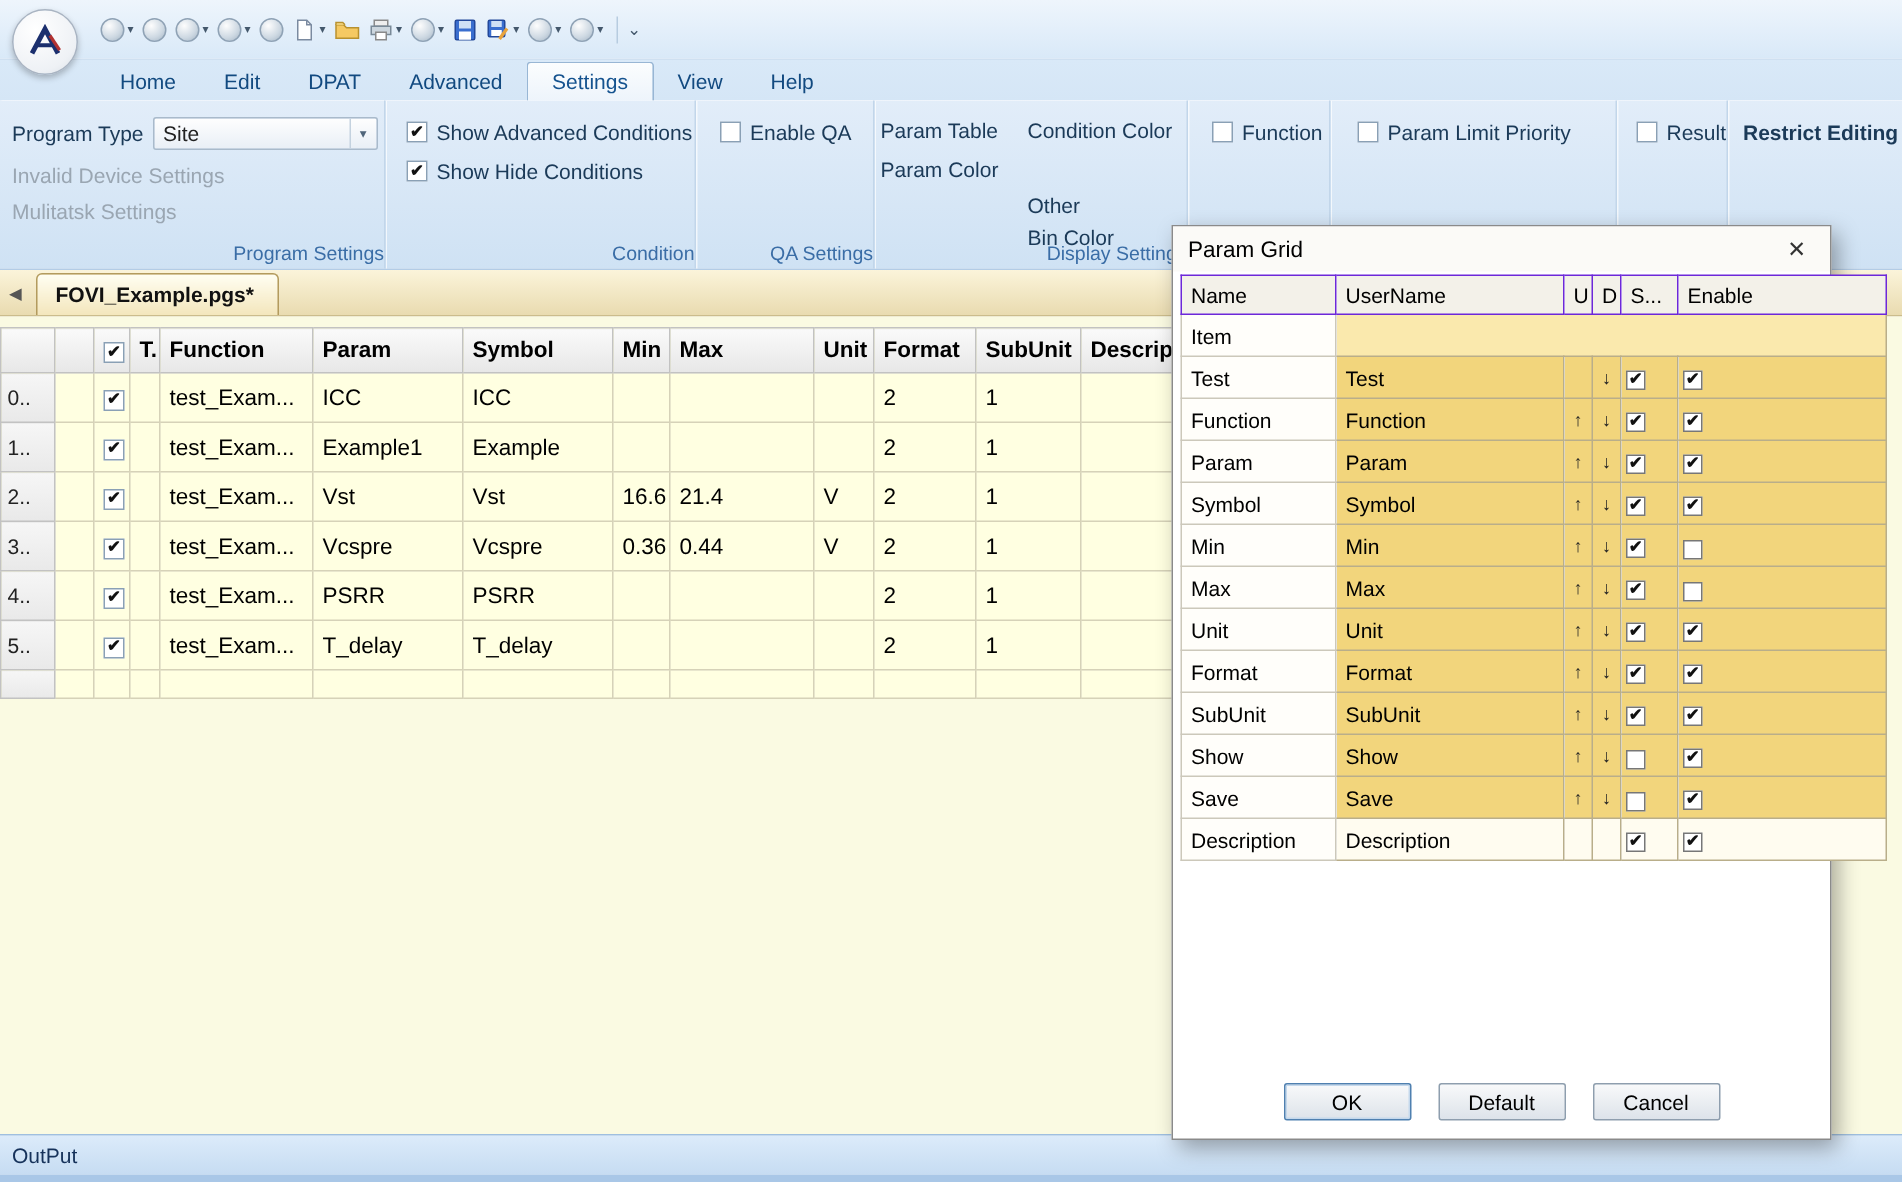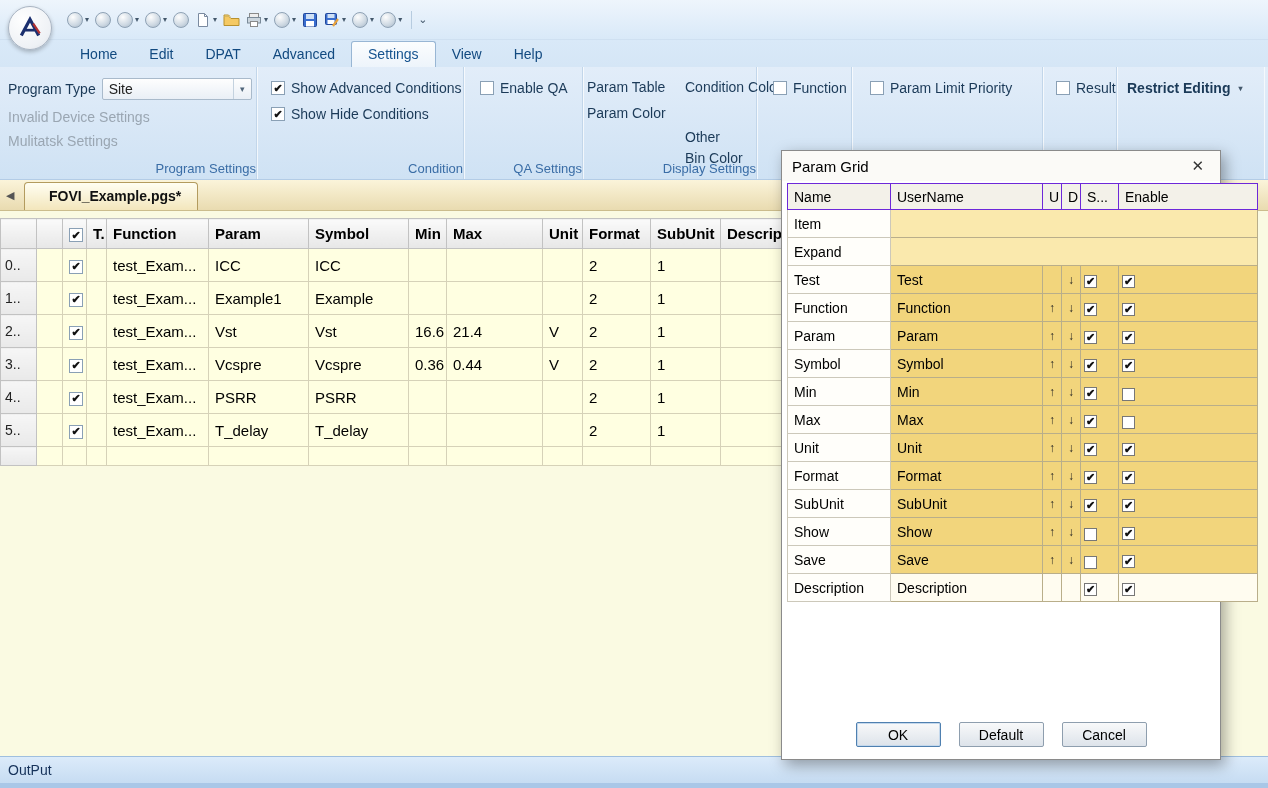--- a/index.html
+++ b/index.html
@@ -43,21 +43,21 @@
   .combo { width:150px; height:22px; background:linear-gradient(#fefefe,#e9eff6); border:1px solid #a9bacb;
            border-radius:2px; display:inline-flex; align-items:center; padding-left:6px; font-size:14px; color:#222; }
   .combo-arrow { margin-left:auto; width:18px; height:100%; display:flex; align-items:center; justify-content:center;
                  border-left:1px solid #c4d2df; font-size:9px; color:#50657a; }
 
   
   .doc-tabbar { position:absolute; top:180px; left:0; right:0; height:31px;
                 background:linear-gradient(#fbf4da,#e9dbb0); border-bottom:1px solid #cbbc8c;
                 display:flex; align-items:flex-end; }
   .back-arrow { position:absolute; left:6px; top:9px; font-size:11px; color:#555; }
-  .doc-tab { margin-left:24px; padding:5px 16px 6px 24px; font-weight:bold; font-size:14px; color:#111;
+  .doc-tab { margin-left:24px; padding:5px 16px 6px 12px; font-weight:bold; font-size:14px; color:#111;
              background:linear-gradient(#fffef2,#f3e6bc); border:1px solid #b39b5e; border-bottom:none;
              border-radius:4px 4px 0 0; }
 
   
   .content { position:absolute; top:211px; left:0; right:0; bottom:32px; background:#fafae2; overflow:hidden; }
   table.grid { border-collapse:collapse; table-layout:fixed; margin-top:7px; width:920px; }
   .grid th, .grid td { border:1px solid #d6d2b8; overflow:hidden; white-space:nowrap; }
   .grid th { background:linear-gradient(#fafafa,#e7e7e7); border-color:#c2c2c2; font-weight:bold;
              text-align:left; padding:4px 6px; height:30px; font-size:15px; color:#000; }
   .grid td { background:#ffffe1; height:33px; padding:2px 6px; font-size:15px; color:#000; }
@@ -225,21 +225,21 @@
     <div class="rgroup" style="width:119px;">
       <div class="ritem" style="top:13px; left:16px;">
         <span class="cb">
             <span class="cbm"></span>
           </span>
         <span>Enable QA</span>
       </div>
       <div class="rgroup-label">QA Settings</div>
     </div>
 
-    <div class="rgroup" style="width:174px;">
+    <div class="rgroup" style="width:209px;">
       <div class="ritem" style="top:12px; left:4px;">Param Table</div>
       <div class="ritem" style="top:38px; left:4px;">Param Color</div>
       <div class="ritem" style="top:12px; left:102px;">Condition Color</div>
       <div class="ritem" style="top:38px; left:102px;margin-top:45px;">Bin Color</div>
       <div class="ritem" style="top:62px; left:102px;">Other</div>
       <div class="rgroup-label">Display Settings</div>
     </div>
 
     <div class="rgroup" style="width:95px;">
       <div class="ritem" style="top:13px; left:16px;">
@@ -462,24 +462,20 @@
         <th>UserName</th>
         <th>U</th>
         <th>D</th>
         <th>S...</th>
         <th>Enable</th>
       </tr>
       <tr class="lite">
         <td class="nm">Item</td>
         <td class="gold" colspan="5"></td>
       </tr>
-      <tr class="lite">
-        <td class="nm">Expand</td>
-        <td class="gold" colspan="5"></td>
-      </tr>
       <tr>
         <td class="nm">Test</td>
         <td class="gold">Test</td>
         <td class="gold ar"></td>
         <td class="gold ar">↓</td>
         <td class="gold cbc"><span class="cb">
                 <span class="cbm">✔</span>
               </span></td>
         <td class="gold cbc"><span class="cb">
                 <span class="cbm">✔</span>

